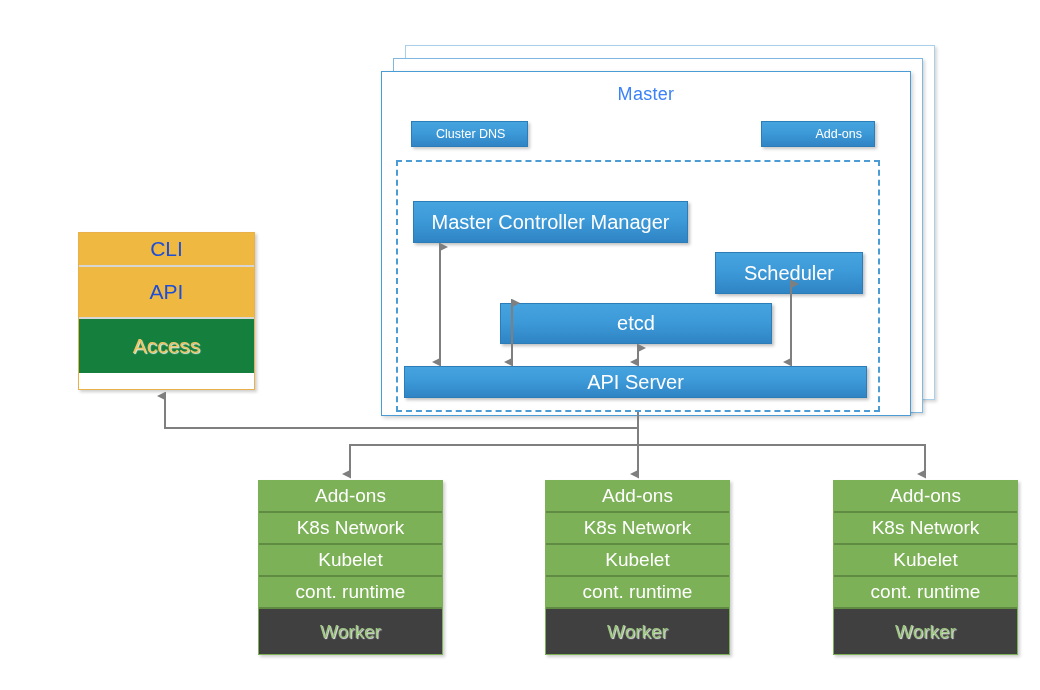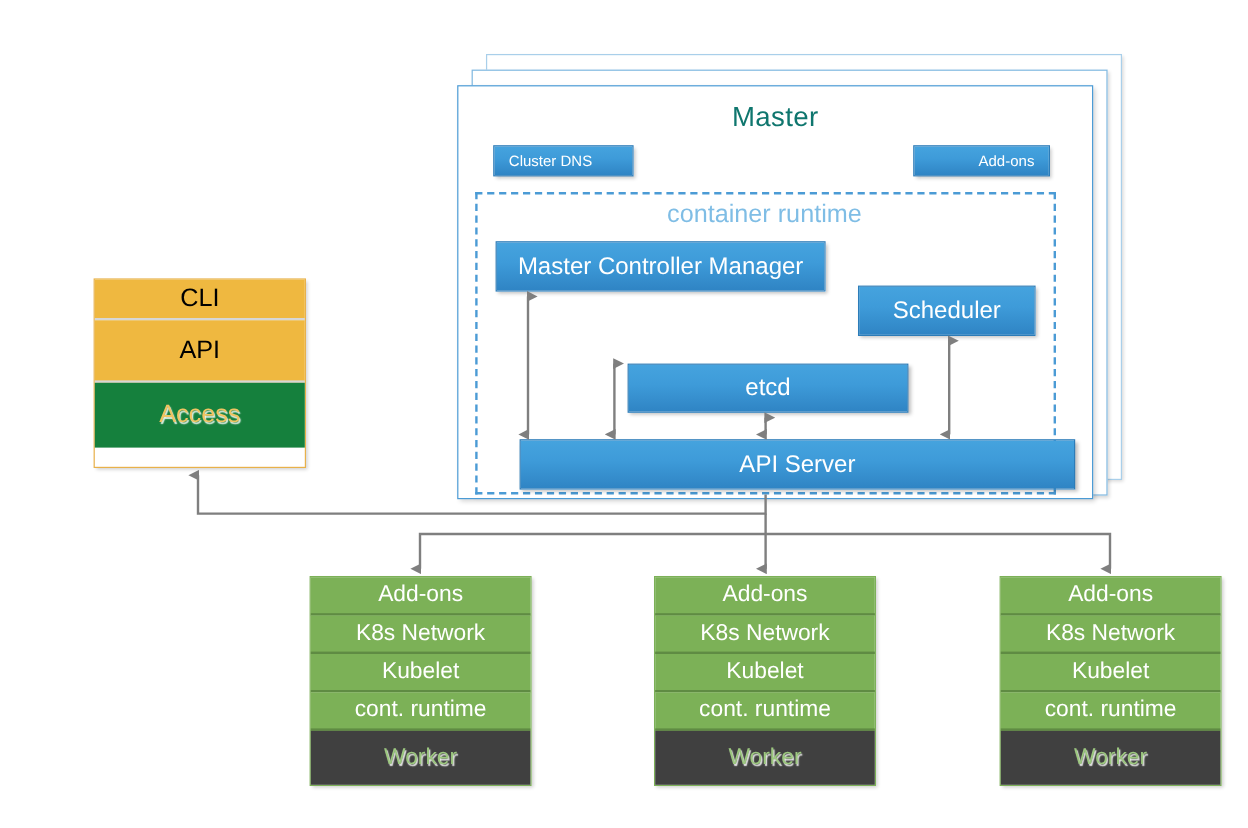--- a/index.html
+++ b/index.html
@@ -36,22 +36,22 @@
     border: 1px solid #4b9bd5;
     box-shadow: 2px 2px 4px rgba(0,0,0,0.18);
   }
 
   .master-title {
     position: absolute;
     top: 78px;
     left: 0;
     width: 100%;
     text-align: center;
-    font-size: 23px;
-    color: #0f766e;
+    font-size: 18px;
+    color: #3b82f6;
     letter-spacing: 0.3px;
   }
 
   
   .runtime-box {
     border: 2px dashed #4b9bd5;
     background: transparent;
   }
   .runtime-title {
     position: absolute;
@@ -73,32 +73,32 @@
     align-items: center;
     justify-content: center;
     box-shadow: 2px 2px 3px rgba(0,0,0,0.25);
     font-size: 20px;
     white-space: nowrap;
   }
   .blue-box.small {
     font-size: 12.5px;
     box-shadow: 2px 2px 3px rgba(0,0,0,0.22);
   }
-  .blue-box.small.left  { justify-content: flex-start; padding-left: 12px; }
+  .blue-box.small.left  { justify-content: flex-start; padding-left: 24px; }
   .blue-box.small.right { justify-content: flex-end;   padding-right: 12px; }
 
   
   .access-panel {
     border: 1px solid #e8b14a;
     background: #ffffff;
     box-shadow: 2px 2px 3px rgba(0,0,0,0.2);
   }
   .access-row {
     background: #efb840;
-    color: #000000;
+    color: #1d4ed8;
     display: flex;
     align-items: center;
     justify-content: center;
     font-size: 21px;
     border-bottom: 2px solid #d6d6d6;
     box-sizing: border-box;
   }
   .access-foot {
     background: #15803d;
     color: #f0c463;
@@ -156,30 +156,29 @@
   <div class="abs stack-card back1" style="left:393px; top:58px; width:530px; height:355px;"></div>
 
   <div class="abs master-card" style="left:381px; top:71px; width:530px; height:345px;">
     <div class="master-title" style="top:12px;">Master</div>
   </div>
 
   <div class="abs blue-box small left" style="left:411px; top:121px; width:117px; height:26px;">Cluster DNS</div>
   <div class="abs blue-box small right" style="left:761px; top:121px; width:114px; height:26px;">Add-ons</div>
 
   <div class="abs runtime-box" style="left:396px; top:160px; width:484px; height:252px;"></div>
-  <div class="runtime-title">container runtime</div>
 
   <div class="abs blue-box" style="left:413px; top:201px; width:275px; height:42px;">Master Controller Manager</div>
 
 
-  <div class="abs blue-box" style="left:715px; top:238px; width:148px; height:42px;">Scheduler</div>
-
-  <div class="abs blue-box" style="left:523px; top:303px; width:234px; height:41px;">etcd</div>
-
-  <div class="abs blue-box" style="left:433px; top:366px; width:463px; height:42px;">API Server</div>
+  <div class="abs blue-box" style="left:715px; top:252px; width:148px; height:42px;">Scheduler</div>
+
+  <div class="abs blue-box" style="left:500px; top:303px; width:272px; height:41px;">etcd</div>
+
+  <div class="abs blue-box" style="left:404px; top:366px; width:463px; height:32px;">API Server</div>
 
   <div class="abs access-panel" style="left:78px; top:232px; width:177px; height:158px;">
     <div class="access-row" style="height:34px;">CLI</div>
     <div class="access-row" style="height:52px;">API</div>
     <div class="access-foot" style="height:54px;">Access</div>
   </div>
 
   <div class="abs worker-panel" style="left:258px; top:480px; width:185px; height:175px;">
     <div class="worker-row" style="height:32px;">Add-ons</div>
     <div class="worker-row" style="height:32px;">K8s Network</div>

